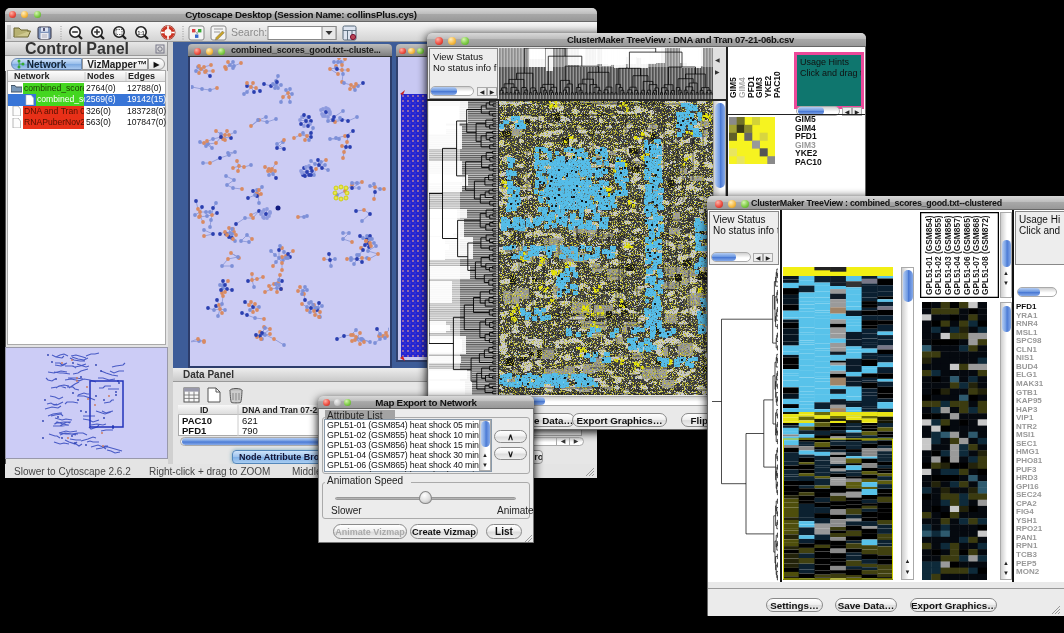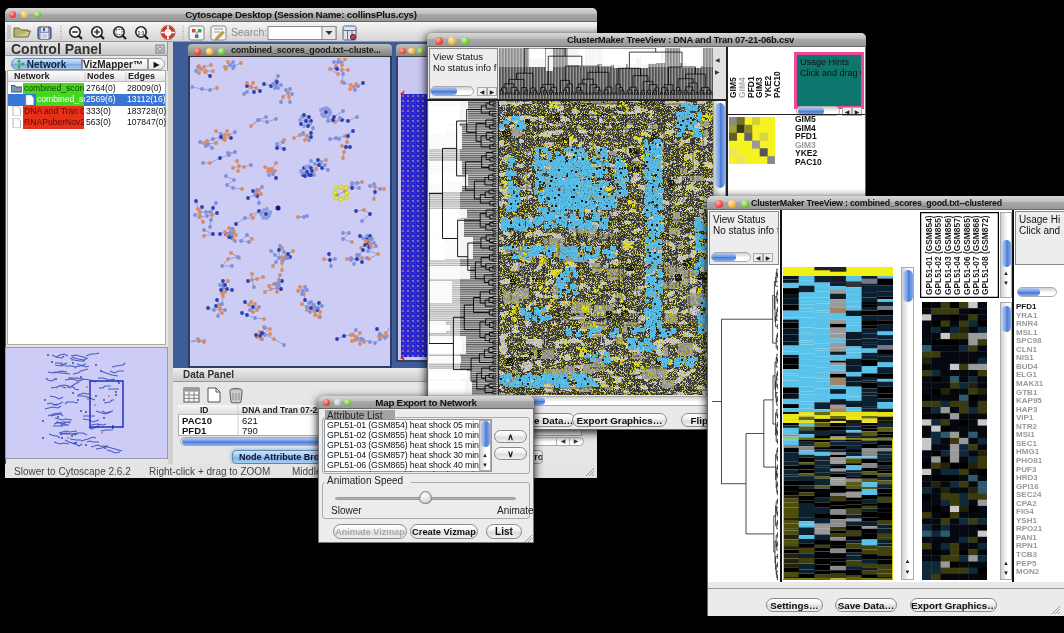--- a/index.html
+++ b/index.html
@@ -109,62 +109,62 @@
     <path d="M209 7h9M209 10h6" stroke="#999" stroke-width="1"></path>
     <path d="M211 15.5l6.5-6.5 1.8 1.8-6.5 6.5-2.4 0.6z" fill="#c9a227" stroke="#776" stroke-width="0.5"></path>
     <text x="226" y="14" font-size="10.5" fill="#8a8a8a" font-family="Liberation Sans">Search:</text>
     <rect x="263" y="4.5" width="68" height="13" fill="#fff" stroke="#888"></rect>
     <rect x="317" y="4.5" width="14" height="13" fill="#e8e8e8" stroke="#888"></rect>
     <path d="M320.5 9l3.5 4 3.5-4z" fill="#333"></path>
     <rect x="338" y="4" width="13" height="14" rx="1.5" fill="#dde4f0" stroke="#567"></rect>
     <path d="M338 8.5h13M342.5 8.5v9.5M347 8.5v9.5" stroke="#567" stroke-width="0.9"></path>
     <circle cx="348" cy="15" r="2.6" fill="#b45" stroke="#713"></circle>
   </svg>
-<div class="abs" style="left:5px;top:42px;width:163px;height:14px;background:linear-gradient(#e8e8e8,#c6c6c6);border-bottom:1px solid #999;border-right:1px solid #999;font-size:14px;font-weight:bold;color:#333;line-height:14px;padding-left:6px">Control Panel</div>
+<div class="abs" style="left:5px;top:42px;width:163px;height:14px;background:linear-gradient(#e8e8e8,#c6c6c6);border-bottom:1px solid #999;border-right:1px solid #999;font-size:16px;font-weight:bold;color:#333;line-height:14px;padding-left:20px">Control Panel</div>
 <svg class="abs" style="left:155px;top:44px" width="11" height="11">
     <rect x="1" y="1" width="8" height="8" fill="none" stroke="#778" stroke-width="1"></rect>
     <circle cx="5" cy="5" r="2.2" fill="none" stroke="#778"></circle>
   </svg>
 <div class="abs" style="left:5px;top:56px;width:163px;height:15px;background:#e8e8e8;border-right:1px solid #999"></div>
 <div class="abs" style="left:11px;top:57.5px;width:71px;height:12px;background:linear-gradient(#cfe2f8,#97bdea 50%,#7aa8e0 51%,#a8c8ee);border:1px solid #6a8ab5;border-radius:7px 0 0 7px;font-size:10px;font-weight:bold;color:#123;text-align:center;line-height:12px">Network</div>
 <svg class="abs" style="left:16px;top:59px" width="10" height="10">
     <circle cx="3" cy="2" r="1.5" fill="#3a3"></circle>
     <circle cx="3" cy="8" r="1.5" fill="#3a3"></circle>
     <circle cx="7" cy="5" r="1.5" fill="#3a3"></circle>
     <path d="M3 2v6M3 5h4" stroke="#3a3" stroke-width="0.8" fill="none"></path>
   </svg>
-<div class="abs" style="left:82px;top:57.5px;width:66px;height:12px;background:linear-gradient(#fff,#e8e8e8);border:1px solid #999;font-size:10px;font-weight:bold;color:#222;text-align:left;line-height:12px">VizMapper™</div>
+<div class="abs" style="left:82px;top:57.5px;width:66px;height:12px;background:linear-gradient(#fff,#e8e8e8);border:1px solid #999;font-size:10px;font-weight:bold;color:#222;text-align:right;line-height:12px">VizMapper™</div>
 <div class="abs" style="left:148px;top:57.5px;width:17px;height:12px;background:linear-gradient(#fff,#e4e4e4);border:1px solid #999;border-radius:0 7px 7px 0;font-size:8px;color:#111;text-align:center;line-height:12px">▶</div>
 <div class="abs" style="left:7px;top:70px;width:159px;height:275px;background:#fff;border:1px solid #aaa"></div>
 <div class="abs" style="left:8px;top:71px;width:157px;height:11px;background:linear-gradient(#fdfdfd,#e2e2e2);border-bottom:1px solid #bbb;font-size:9px;font-weight:bold;color:#222">
     <span style="position:absolute;left:6px">Network</span>
     <span style="position:absolute;left:79px">Nodes</span>
     <span style="position:absolute;left:120px">Edges</span>
   </div>
 <svg class="abs" style="left:8px;top:71px" width="157" height="11">
     <path d="M77 1v9M118 1v9" stroke="#ccc"></path>
   </svg>
 <div class="abs" style="left:23px;top:82.5px;width:61px;height:11.5px;background:#44d620"></div>
 <div class="abs" style="left:24px;top:82.5px;width:60px;height:11px;font-size:8.6px;line-height:11px;color:#1a3a00;white-space:nowrap;overflow:hidden">combined_scores_</div>
 <div class="abs" style="left:86px;top:82.5px;width:42px;height:11px;font-size:8.6px;line-height:11px;color:#111">2764(0)</div>
-<div class="abs" style="left:127px;top:82.5px;width:42px;height:11px;font-size:8.6px;line-height:11px;color:#111">28009(0)</div>
+<div class="abs" style="left:127px;top:82.5px;width:42px;height:11px;font-size:8.6px;line-height:11px;color:#111">12788(0)</div>
 <svg class="abs" style="left:11px;top:84.0px" width="11" height="9">
     <path d="M0 8V1.5h4l1 1.5h6V8z" fill="#7a98b8" stroke="#456"></path>
   </svg>
 <div class="abs" style="left:8px;top:94.0px;width:157px;height:11.5px;background:#3875d7"></div>
 <div class="abs" style="left:36px;top:94.0px;width:48px;height:11.5px;background:#44d620"></div>
 <div class="abs" style="left:37px;top:94.0px;width:48px;height:11px;font-size:8.6px;line-height:11px;color:#fff;white-space:nowrap;overflow:hidden">combined_sco</div>
 <div class="abs" style="left:86px;top:94.0px;width:42px;height:11px;font-size:8.6px;line-height:11px;color:#fff">2569(6)</div>
-<div class="abs" style="left:127px;top:94.0px;width:42px;height:11px;font-size:8.6px;line-height:11px;color:#fff">13112(16)</div>
+<div class="abs" style="left:127px;top:94.0px;width:42px;height:11px;font-size:8.6px;line-height:11px;color:#fff">19142(15)</div>
 <svg class="abs" style="left:25px;top:94.5px" width="9" height="10">
     <path d="M1 0h5l2.5 3v7h-7.5z" fill="#fff" stroke="#bbb" stroke-width="0.6"></path>
   </svg>
 <div class="abs" style="left:23px;top:105.5px;width:61px;height:11.5px;background:#e83018"></div>
 <div class="abs" style="left:24px;top:105.5px;width:60px;height:11px;font-size:8.6px;line-height:11px;color:#551100;white-space:nowrap;overflow:hidden">DNA and Tran 07</div>
-<div class="abs" style="left:86px;top:105.5px;width:42px;height:11px;font-size:8.6px;line-height:11px;color:#111">333(0)</div>
+<div class="abs" style="left:86px;top:105.5px;width:42px;height:11px;font-size:8.6px;line-height:11px;color:#111">326(0)</div>
 <div class="abs" style="left:127px;top:105.5px;width:42px;height:11px;font-size:8.6px;line-height:11px;color:#111">183728(0)</div>
 <svg class="abs" style="left:12px;top:106.0px" width="9" height="10">
     <path d="M1 0h5l2.5 3v7h-7.5z" fill="#fdfdfd" stroke="#999" stroke-width="0.7"></path>
   </svg>
 <div class="abs" style="left:23px;top:117.0px;width:61px;height:11.5px;background:#e83018"></div>
 <div class="abs" style="left:24px;top:117.0px;width:60px;height:11px;font-size:8.6px;line-height:11px;color:#551100;white-space:nowrap;overflow:hidden">RNAPuberNov2+!</div>
 <div class="abs" style="left:86px;top:117.0px;width:42px;height:11px;font-size:8.6px;line-height:11px;color:#111">563(0)</div>
 <div class="abs" style="left:127px;top:117.0px;width:42px;height:11px;font-size:8.6px;line-height:11px;color:#111">107847(0)</div>
 <svg class="abs" style="left:12px;top:117.5px" width="9" height="10">
     <path d="M1 0h5l2.5 3v7h-7.5z" fill="#fdfdfd" stroke="#999" stroke-width="0.7"></path>

